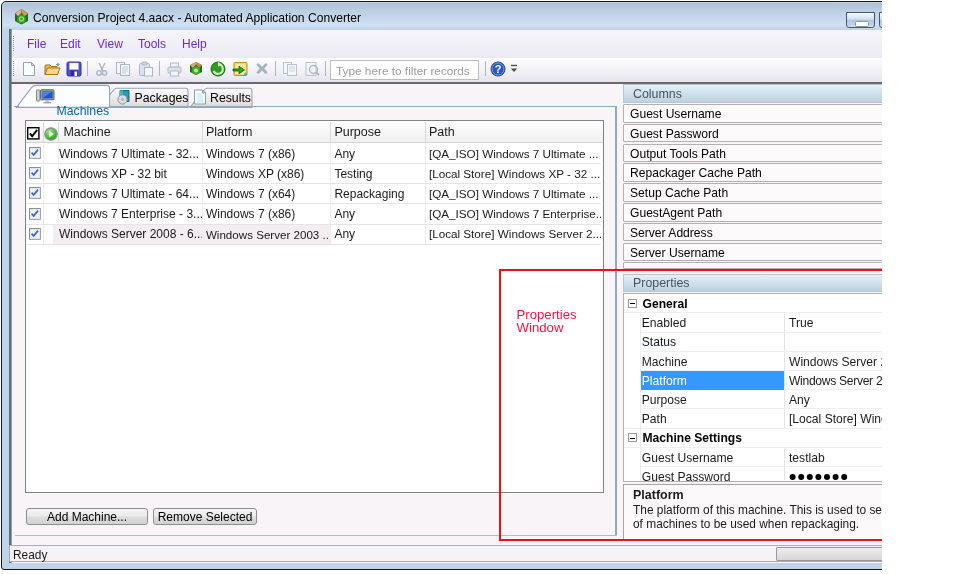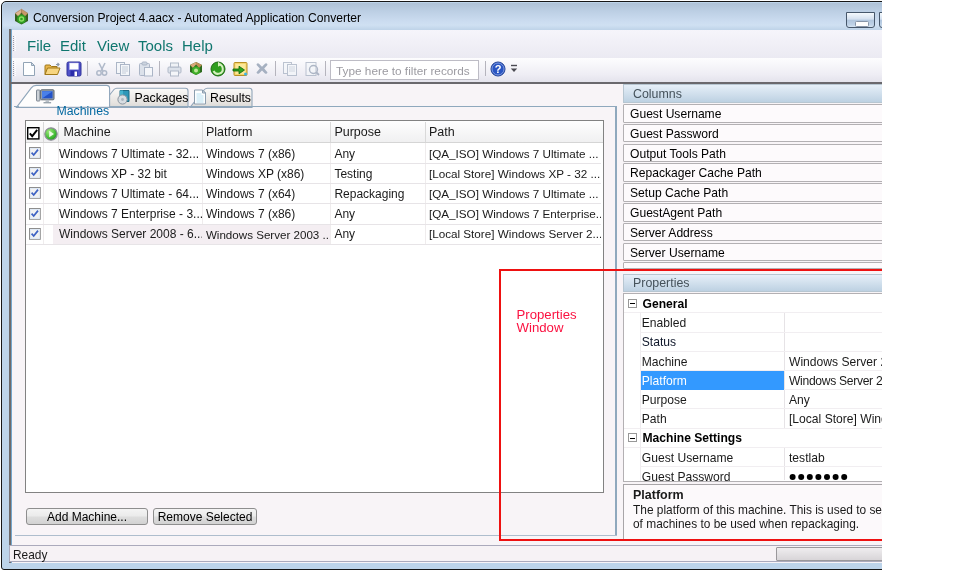--- a/index.html
+++ b/index.html
@@ -18,21 +18,21 @@
 #btnmin{left:846px;width:29px;background:linear-gradient(#f4f9fd 0%,#d4e0ef 45%,#b0c5dd 50%,#c0d3e8 85%,#d6e5f3 100%);}
 #btnmax{left:878.5px;width:29.5px;background:linear-gradient(#f4f9fd 0%,#d4e0ef 45%,#b0c5dd 50%,#c0d3e8 85%,#d6e5f3 100%);}
 #btnclose{left:911.5px;width:32px;background:linear-gradient(#e99f8c 0%,#d9705a 45%,#c03a20 50%,#c44c31 80%,#d8705a 100%);}
 
 #clientedge1{left:9.3px;top:29px;width:1.7px;height:533.5px;background:#6e6a6a;}
 #clientedge2{left:11px;top:29px;width:1.2px;height:533.5px;background:#74a7cd;}
 #clientedge3{left:943.8px;top:29px;width:1.2px;height:533.5px;background:#9fb4c4;}
 #client{left:12.2px;top:29.5px;width:931.6px;height:533px;background:#f8f4f7;}
 #menubar{left:12.2px;top:29.5px;width:931.6px;height:28px;
   background:linear-gradient(#f6f5fb,#ebeaf2);}
-.menuitem{top:36.5px;color:#0f766e;font-size:15px;}
+.menuitem{top:36.5px;color:#6d28d9;font-size:12px;}
 .grip{width:3px;border-left:1px dotted #9a99a5;border-right:1px dotted #fff;}
 #toolbar{left:12.2px;top:57.5px;width:931.6px;height:24.5px;
   background:linear-gradient(#fdfdfe 0%,#eeedf4 70%,#e4e3ec 100%);}
 #darkline{left:10.5px;top:82px;width:934.5px;height:2.3px;background:#6a686d;}
 .tsep{top:61px;width:1px;height:15px;background:#b5b4bd;}
 #filterbox{left:330px;top:59.5px;width:149px;height:20px;background:#fff;
   border:1px solid #bdbcc5;color:#9c9ba1;font-size:11.8px;padding:3px 0 0 5px;}
 
 #tabpage-topline1{left:14px;top:106.3px;width:5px;height:1.2px;background:#8fa8bd;}
 #tabpage-topline2{left:110px;top:106.3px;width:506.5px;height:1.2px;background:#8fa8bd;}
@@ -370,21 +370,21 @@
   <div class="abs" style="left:640px;top:370px;width:287px;height:1px;background:#f1eef1;"></div>
   <div class="abs" style="left:640px;top:389.2px;width:287px;height:1px;background:#f1eef1;"></div>
   <div class="abs" style="left:640px;top:408.4px;width:287px;height:1px;background:#f1eef1;"></div>
   <div class="abs" style="left:624px;top:427.6px;width:303px;height:1px;background:#f1eef1;"></div>
   <div class="abs" style="left:624px;top:446.8px;width:303px;height:1px;background:#f1eef1;"></div>
   <div class="abs" style="left:640px;top:466px;width:287px;height:1px;background:#f1eef1;"></div>
   <div class="abs prow" style="top:293.5px;">
       <span class="pname cat" style="left:16.5px;">General</span>
     </div>
   <div class="abs pmbox" style="left:627.5px;top:298.5px;"></div>
-  <div class="abs prow" style="top:312.7px;text-align:right;">
+  <div class="abs prow" style="top:312.7px;">
       <span class="pname">Enabled</span>
       <span class="pval">True</span>
     </div>
   <div class="abs prow" style="top:331.9px;">
       <span class="pname" style="color:#0f172a;">Status</span>
     </div>
   <div class="abs prow" style="top:351.1px;">
       <span class="pname">Machine</span>
       <span class="pval">Windows Server 2008 - 64</span>
     </div>

